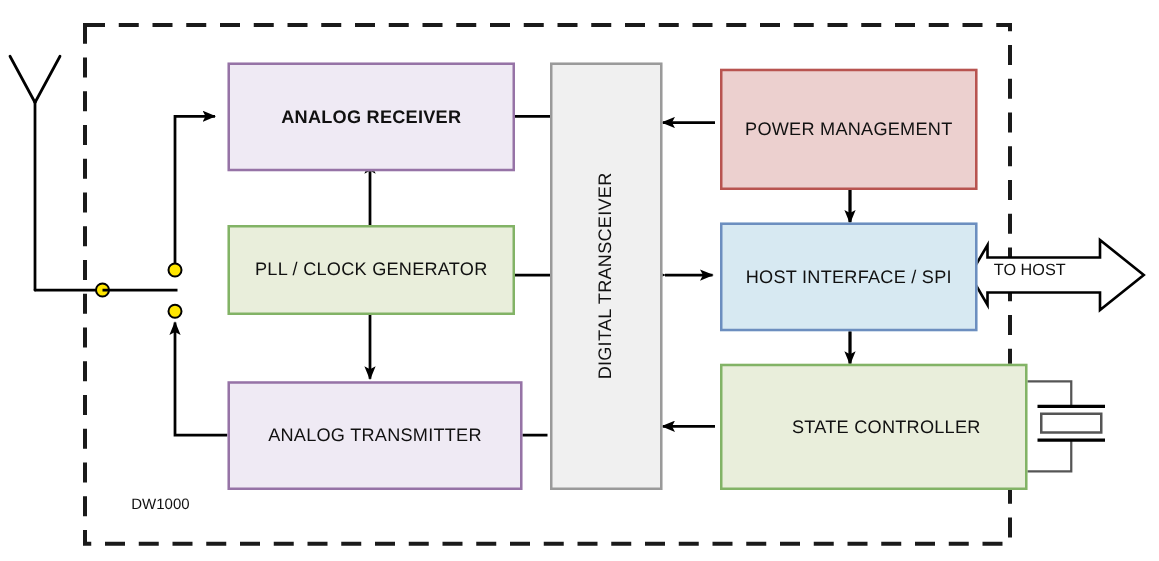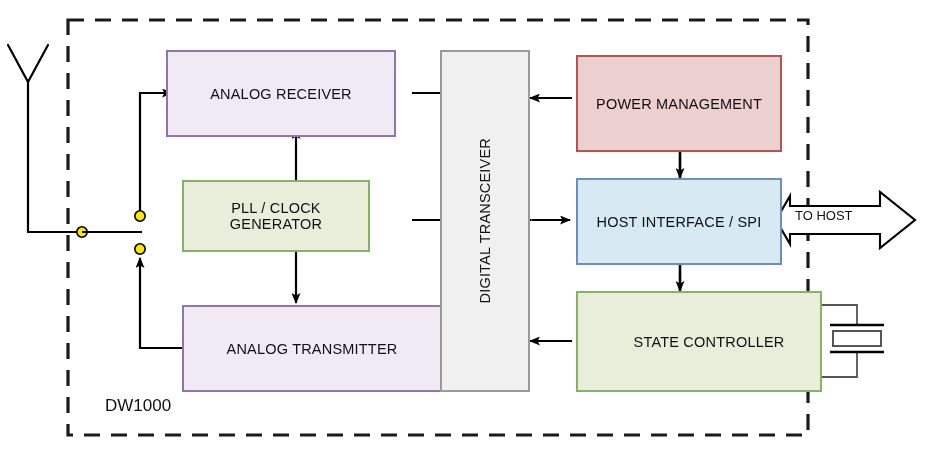--- a/index.html
+++ b/index.html
@@ -8,21 +8,21 @@
   svg.layer{position:absolute;left:0;top:0;width:927px;height:449px;}
   .blk{position:absolute;box-sizing:border-box;display:flex;align-items:center;
        justify-content:center;text-align:center;font-size:14.5px;color:#111111;
        letter-spacing:.2px;border-width:2px;border-style:solid;}
   .blk.purple{background:#efeaf4;border-color:#9673a6;}
   .blk.green {background:#e9eedb;border-color:#82b366;}
   .blk.red   {background:#ecd0cf;border-color:#b85450;}
   .blue-blk  {background:#d7e9f2;border-color:#6c8ebf;text-align:right;}
   .blk.gray  {background:#f0f0f0;border-color:#9a9a9a;}
   .vtext{writing-mode:vertical-rl;transform:rotate(180deg);white-space:nowrap;}
-  .lbl{position:absolute;font-size:17px;color:#111111;white-space:nowrap;}
+  .lbl{position:absolute;font-size:12px;color:#111111;white-space:nowrap;}
   .hostlbl{position:absolute;font-size:13px;color:#111111;white-space:nowrap;
            left:795px;top:208px;}
 </style>
 </head>
 <body>
 
 <div id="stage">
 
   <svg class="layer" viewBox="0 0 927 449">
     <defs>
@@ -84,29 +84,29 @@
     <g>
       <line x1="830" y1="325" x2="884" y2="325" stroke="#000000" stroke-width="2.6"></line>
       <rect x="833" y="331" width="48" height="15" fill="#ffffff" stroke="#555555" stroke-width="2"></rect>
       <line x1="830" y1="352" x2="884" y2="352" stroke="#000000" stroke-width="2.6"></line>
     </g>
 
     <path d="M790,196 L790,206 L880,206 L880,192 L915,220 L880,248 L880,234 L790,234
              L790,244 L776,220 Z" fill="#ffffff" stroke="#000000" stroke-width="2.1" stroke-linejoin="miter"></path>
   </svg>
 
-  <div class="blk purple" style="left:166px;top:50px;width:230px;height:87px;">
+  <div class="blk purple" style="left:182px;top:50px;width:230px;height:87px;font-weight:bold;">
     <span>ANALOG RECEIVER</span>
   </div>
 
-  <div class="blk green" style="left:182px;top:180px;width:188px;height:72px;">
+  <div class="blk green" style="left:182px;top:180px;width:230px;height:72px;">
     <span>PLL / CLOCK GENERATOR</span>
   </div>
 
-  <div class="blk purple" style="left:182px;top:305px;width:260px;height:87px;">
+  <div class="blk purple" style="left:182px;top:305px;width:236px;height:87px;">
     <span>ANALOG TRANSMITTER</span>
   </div>
 
   <div class="blk gray" style="left:440px;top:50px;width:90px;height:342px;">
     <span class="vtext">DIGITAL TRANSCEIVER</span>
   </div>
 
   <div class="blk red" style="left:576px;top:55px;width:206px;height:97px;">
     <span>POWER MANAGEMENT</span>
   </div>

